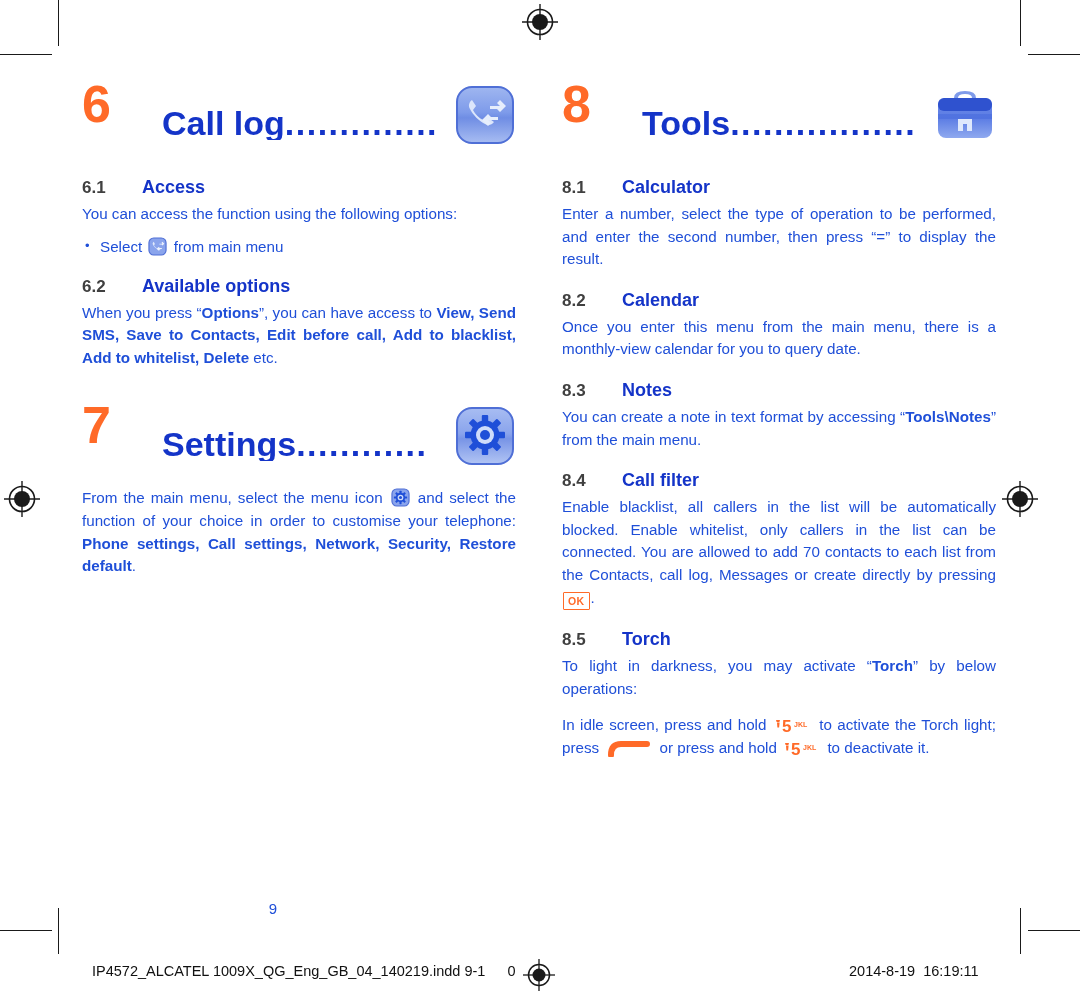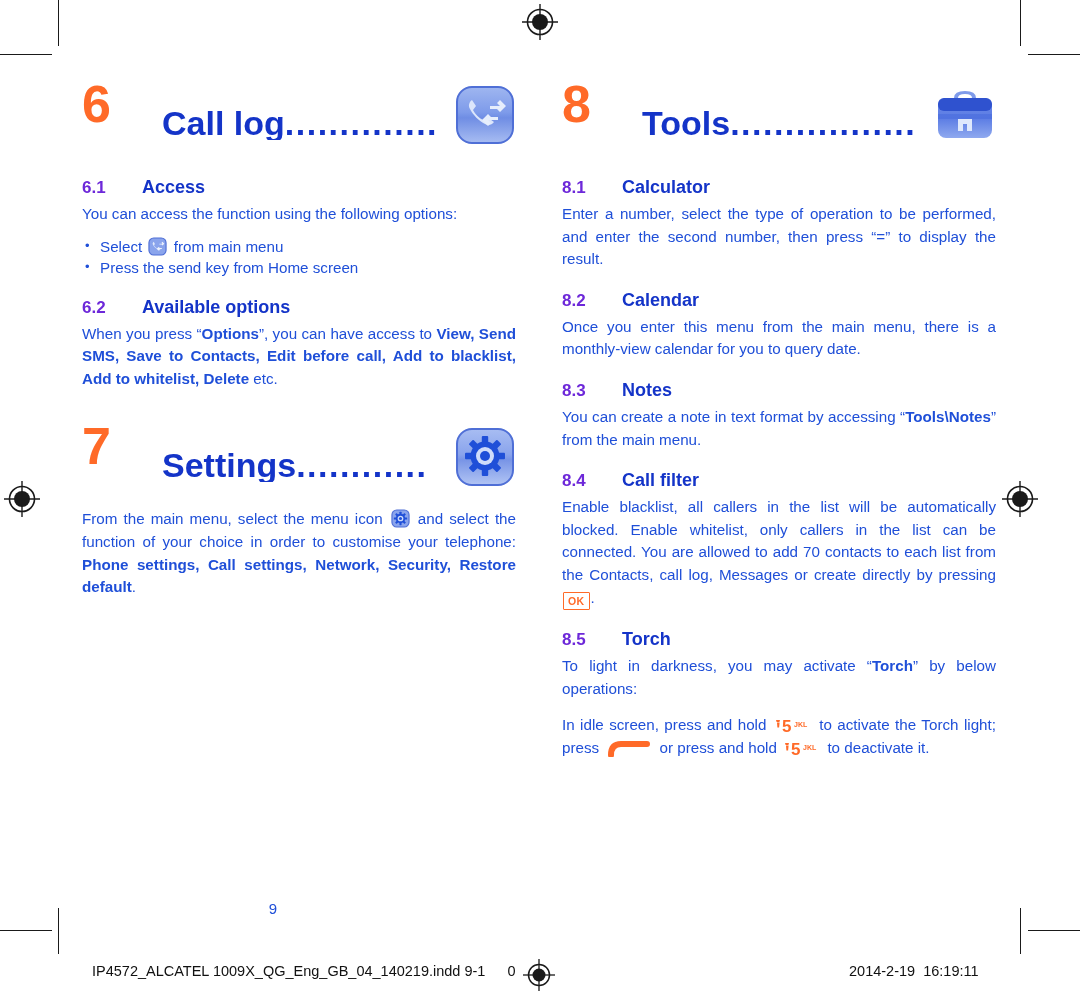--- a/index.html
+++ b/index.html
@@ -90,21 +90,21 @@
     margin-top: 20px;
     margin-bottom: 7px;
     line-height: 1;
     white-space: nowrap;
   }
   .sec-num {
     display: inline-block;
     width: 60px;
     font-size: 17px;
     font-weight: bold;
-    color: #6d28d9;
+    color: #404040;
     vertical-align: baseline;
   }
   .sec-title {
     font-size: 18px;
     font-weight: bold;
     color: #1434c8;
   }
 
   
   p.body {
@@ -286,21 +286,20 @@
     <p class="body nojust">You can access the function using the following options:</p>
     <ul class="bullets">
       <li><span>Select </span><span class="inline-icon">
         <svg viewBox="0 0 20 20" width="19" height="19">
           <rect x="1" y="1" width="18" height="18" rx="5" ry="5" fill="#8aa4ec" stroke="#4f6fd6" stroke-width="1.2"></rect>
           <path d="M6 5 c-1 1 -1.5 2 -0.7 3.2 1 2 3 4 5 5 1.2 0.8 2.3 0.4 3 -0.6 l-2.4 -1.7 -1.3 1 c-1.3 -0.7 -2.6 -2 -3.3 -3.3 l1 -1.3 z" fill="#e2eafb"></path>
           <path d="M12 7 h3.2 l-1 -1 1 -1 2 2 -2 2 -1 -1 h-2.2 z" fill="#eef3fd"></path>
           <path d="M14.6 12.6 h-3.2 l1 1 -1 1 -2 -2 2 -2 1 1 h2.2 z" fill="#eef3fd"></path>
         </svg>
       </span><span> from main menu</span></li>
-      <li><span>Press the send key from Home screen</span></li>
     </ul>
 
     <div class="sec">
       <span class="sec-num">6.2</span><span class="sec-title">Available options</span>
     </div>
     <p class="body"><span>When you press “</span><b>Options</b><span>”, you can have access to </span><b>View, Send SMS, Save to Contacts, Edit before call, Add to blacklist, Add to whitelist, Delete</b><span> etc.</span></p>
 
     <div class="chapter" style="margin-top:36px;">
       <span class="chapter-num">7</span>
       <span class="chapter-title"><span>Settings</span><span class="dots">............</span></span>
@@ -436,14 +435,14 @@
 <div class="footer">
   <span class="footer-file"><span>IP4572_ALCATEL 1009X_QG_Eng_GB_04_140219.indd</span><span>&nbsp;</span><span>9-1</span><span style="margin-left:22px;">0</span></span>
   <span class="footer-reg">
     <svg viewBox="0 0 34 34" width="34" height="34">
       <circle cx="17" cy="17" r="10.5" fill="none" stroke="#1a1a1a" stroke-width="1.5"></circle>
       <circle cx="17" cy="17" r="6.5" fill="#1a1a1a"></circle>
       <line x1="17" y1="1" x2="17" y2="33" stroke="#1a1a1a" stroke-width="1.3"></line>
       <line x1="1" y1="17" x2="33" y2="17" stroke="#1a1a1a" stroke-width="1.3"></line>
     </svg>
   </span>
-  <span class="footer-date"><span>2014-2-19</span><span>&nbsp;&nbsp;</span><span>16:19:11</span></span>
+  <span class="footer-date"><span>2014-8-19</span><span>&nbsp;&nbsp;</span><span>16:19:11</span></span>
 </div>
 
 </body></html>

